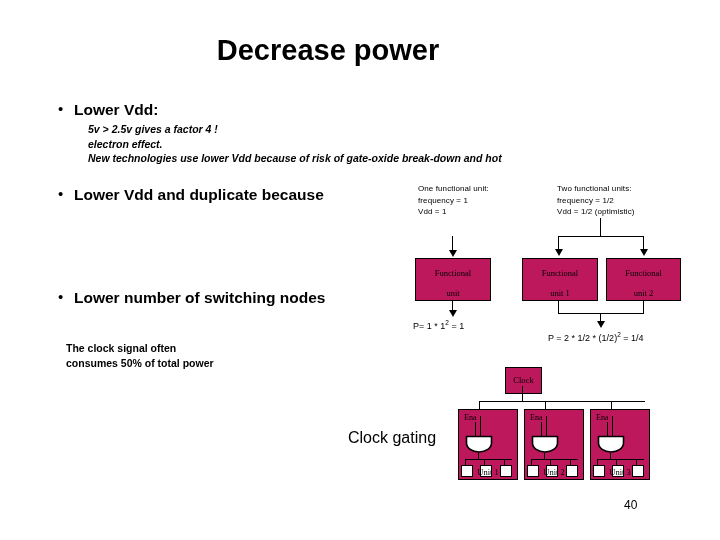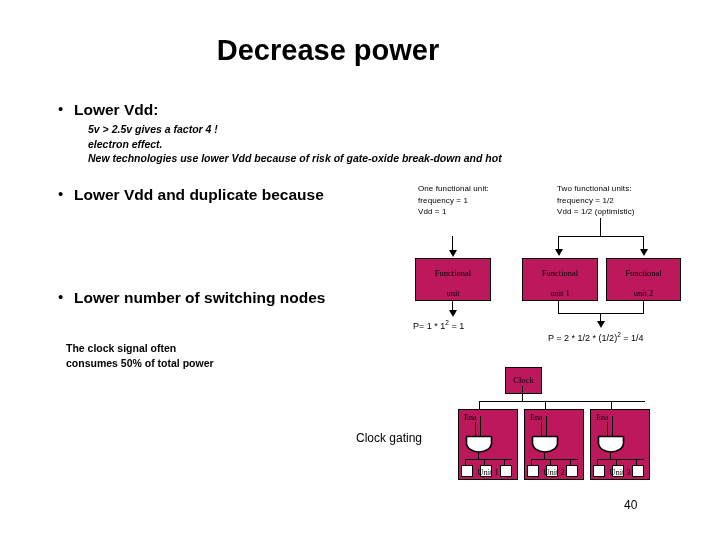--- a/index.html
+++ b/index.html
@@ -90,21 +90,21 @@
   #u3{left:590px;}
   .ena{
     position:absolute;left:5px;top:3px;font-size:8px;line-height:10px;
   }
   .unitname{
     position:absolute;left:0;bottom:2px;width:100%;text-align:center;
     font-size:8.5px;line-height:10px;
   }
   .reg{position:absolute;border:1.4px solid #000;width:10px;height:10px;background:#fff;}
 
-  #clockgatelabel{left:356px;top:429px;font-size:12px;line-height:18px;}
+  #clockgatelabel{left:348px;top:429px;font-size:16px;line-height:18px;}
 
   #pagenum{left:624px;top:498px;font-size:12px;line-height:15px;}
 </style>
 </head>
 <body>
 
 <div class="abs" id="title">Decrease power</div>
 
 <div class="abs bullet-row" id="b1">
   <div class="bullet-dot">•</div>

